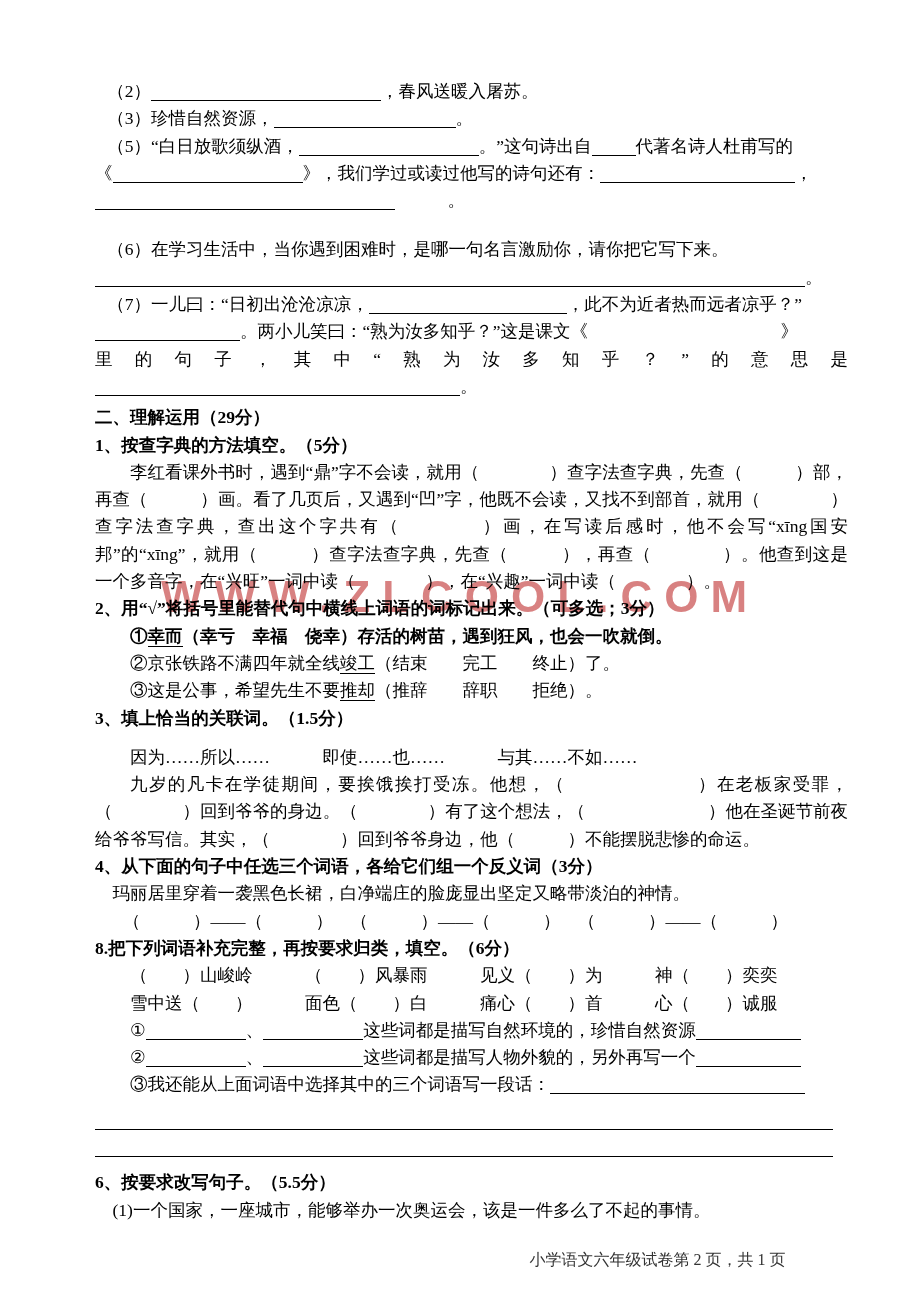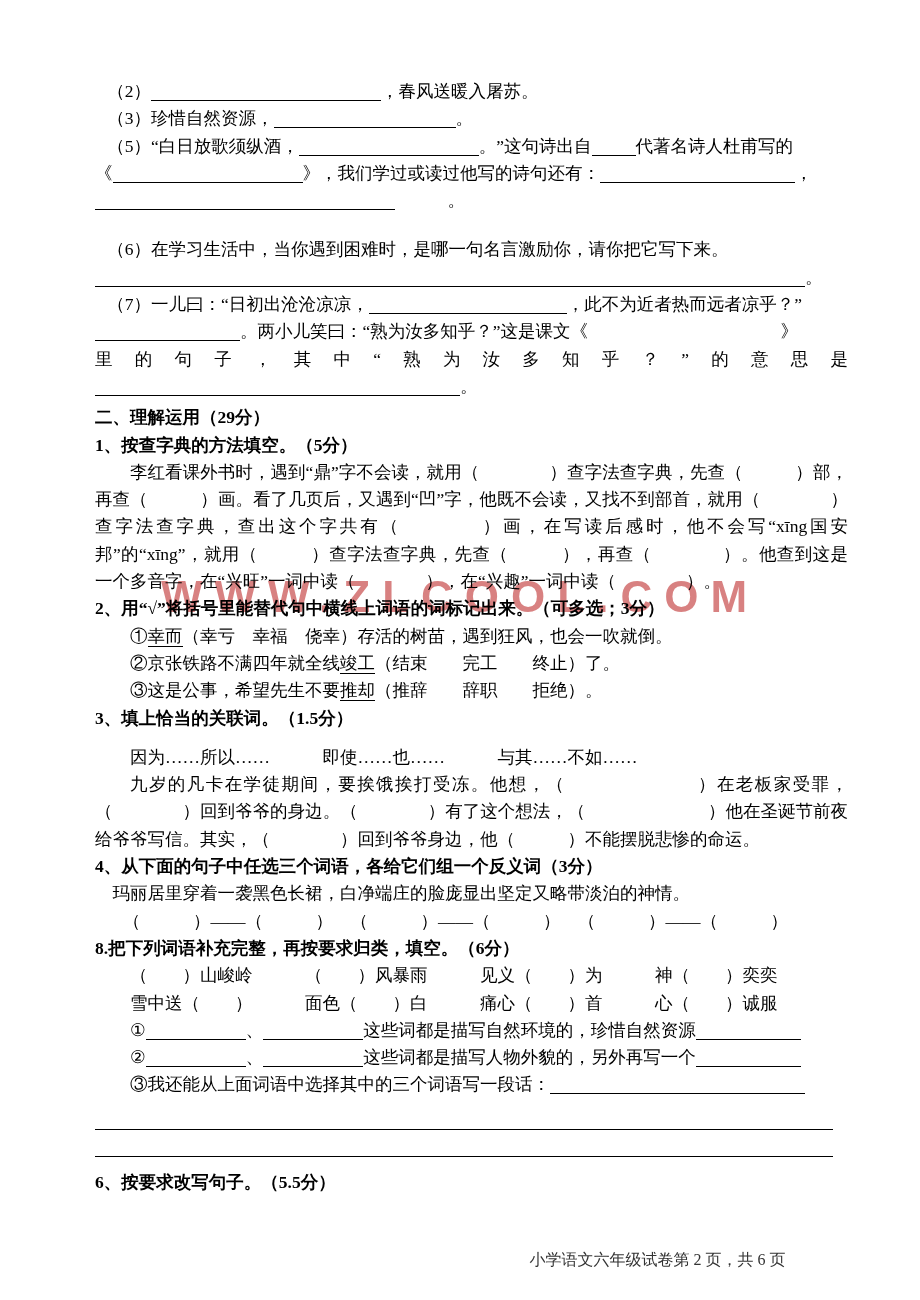--- a/index.html
+++ b/index.html
@@ -72,33 +72,34 @@
       <div class="line" style="padding-left: 0.7em; margin-top: 22px;">（6）在学习生活中，当你遇到困难时，是哪一句名言激励你，请你把它写下来。</div>
       <div class="line"><span class="blank" style="width: 710px;"></span><span>。</span></div>
       <div class="line" style="padding-left: 0.7em;"><span>（7）一儿曰：“日初出沧沧凉凉，</span><span class="blank" style="width: 198px;"></span><span>，此不为近者热而远者凉乎？”</span></div>
       <div class="line"><span class="blank" style="width: 145px;"></span><span>。两小儿笑曰：“熟为汝多知乎？”这是课文《　　　　　　　　　　　》</span></div>
       <div class="line stretch">里的句子，其中“熟为汝多知乎？”的意思是</div>
       <div class="line"><span class="blank" style="width: 365px;"></span><span>。</span></div>
       <div class="line bold" style="margin-top: 4px;">二、理解运用（29分）</div>
       <div class="line bold">1、按查字典的方法填空。（5分）</div>
       <div class="line para">李红看课外书时，遇到“鼎”字不会读，就用（　　　　）查字法查字典，先查（　　　）部，再查（　　　）画。看了几页后，又遇到“凹”字，他既不会读，又找不到部首，就用（　　　　）查字法查字典，查出这个字共有（　　　　）画，在写读后感时，他不会写“xīng国安邦”的“xīng”，就用（　　　）查字法查字典，先查（　　　），再查（　　　　）。他查到这是一个多音字，在“兴旺”一词中读（　　　　），在“兴趣”一词中读（　　　　）。</div>
       <div class="line bold">2、用“√”将括号里能替代句中横线上词语的词标记出来。（可多选；3分）</div>
-      <div class="line" style="padding-left: 2em;"><span>①</span><span class="uline">幸而</span><span>（幸亏　幸福　侥幸）存活的树苗，遇到狂风，也会一吹就倒。</span></div>
+      <div class="line" style="padding-left: 2em; font-weight: bold;"><span>①</span><span class="uline">幸而</span><span>（幸亏　幸福　侥幸）存活的树苗，遇到狂风，也会一吹就倒。</span></div>
       <div class="line" style="padding-left: 2em;"><span>②京张铁路不满四年就全线</span><span class="uline">竣工</span><span>（结束　　完工　　终止）了。</span></div>
       <div class="line" style="padding-left: 2em;"><span>③这是公事，希望先生不要</span><span class="uline">推却</span><span>（推辞　　辞职　　拒绝）。</span></div>
       <div class="line bold">3、填上恰当的关联词。（1.5分）</div>
       <div class="line" style="padding-left: 2em; margin-top: 12px;">因为……所以……　　　即使……也……　　　与其……不如……</div>
       <div class="line para">九岁的凡卡在学徒期间，要挨饿挨打受冻。他想，（　　　　　　　）在老板家受罪，（　　　　）回到爷爷的身边。（　　　　）有了这个想法，（　　　　　　　）他在圣诞节前夜给爷爷写信。其实，（　　　　）回到爷爷身边，他（　　　）不能摆脱悲惨的命运。</div>
       <div class="line bold">4、从下面的句子中任选三个词语，各给它们组一个反义词（3分）</div>
       <div class="line" style="padding-left: 1em;">玛丽居里穿着一袭黑色长裙，白净端庄的脸庞显出坚定又略带淡泊的神情。</div>
       <div class="line" style="padding-left: 1.6em;">（　　　）——（　　　）　（　　　）——（　　　）　（　　　）——（　　　）</div>
       <div class="line bold">8.把下列词语补充完整，再按要求归类，填空。（6分）</div>
       <div class="line" style="padding-left: 2em;">（　　）山峻岭　　　（　　）风暴雨　　　见义（　　）为　　　神（　　）奕奕</div>
       <div class="line" style="padding-left: 2em;">雪中送（　　）　　　面色（　　）白　　　痛心（　　）首　　　心（　　）诚服</div>
       <div class="line" style="padding-left: 2em;"><span>①</span><span class="blank" style="width: 100px;"></span><span>、</span><span class="blank" style="width: 100px;"></span><span>这些词都是描写自然环境的，珍惜自然资源</span><span class="blank" style="width: 105px;"></span></div>
       <div class="line" style="padding-left: 2em;"><span>②</span><span class="blank" style="width: 100px;"></span><span>、</span><span class="blank" style="width: 100px;"></span><span>这些词都是描写人物外貌的，另外再写一个</span><span class="blank" style="width: 105px;"></span></div>
       <div class="line" style="padding-left: 2em;"><span>③我还能从上面词语中选择其中的三个词语写一段话：</span><span class="blank" style="width: 255px;"></span></div>
       <div class="line" style="margin-top: 8px;"><span class="blank" style="width: 738px;"></span></div>
       <div class="line"><span class="blank" style="width: 738px;"></span></div>
       <div class="line bold" style="margin-top: 8px;">6、按要求改写句子。（5.5分）</div>
+      <div class="line" style="padding-left: 1em;">(1)一个国家，一座城市，能够举办一次奥运会，该是一件多么了不起的事情。</div>
     </div>
-  <div class="footer">小学语文六年级试卷第 2 页，共 6 页</div>
+  <div class="footer">小学语文六年级试卷第 2 页，共 1 页</div>
 </div>
 
 </body></html>

